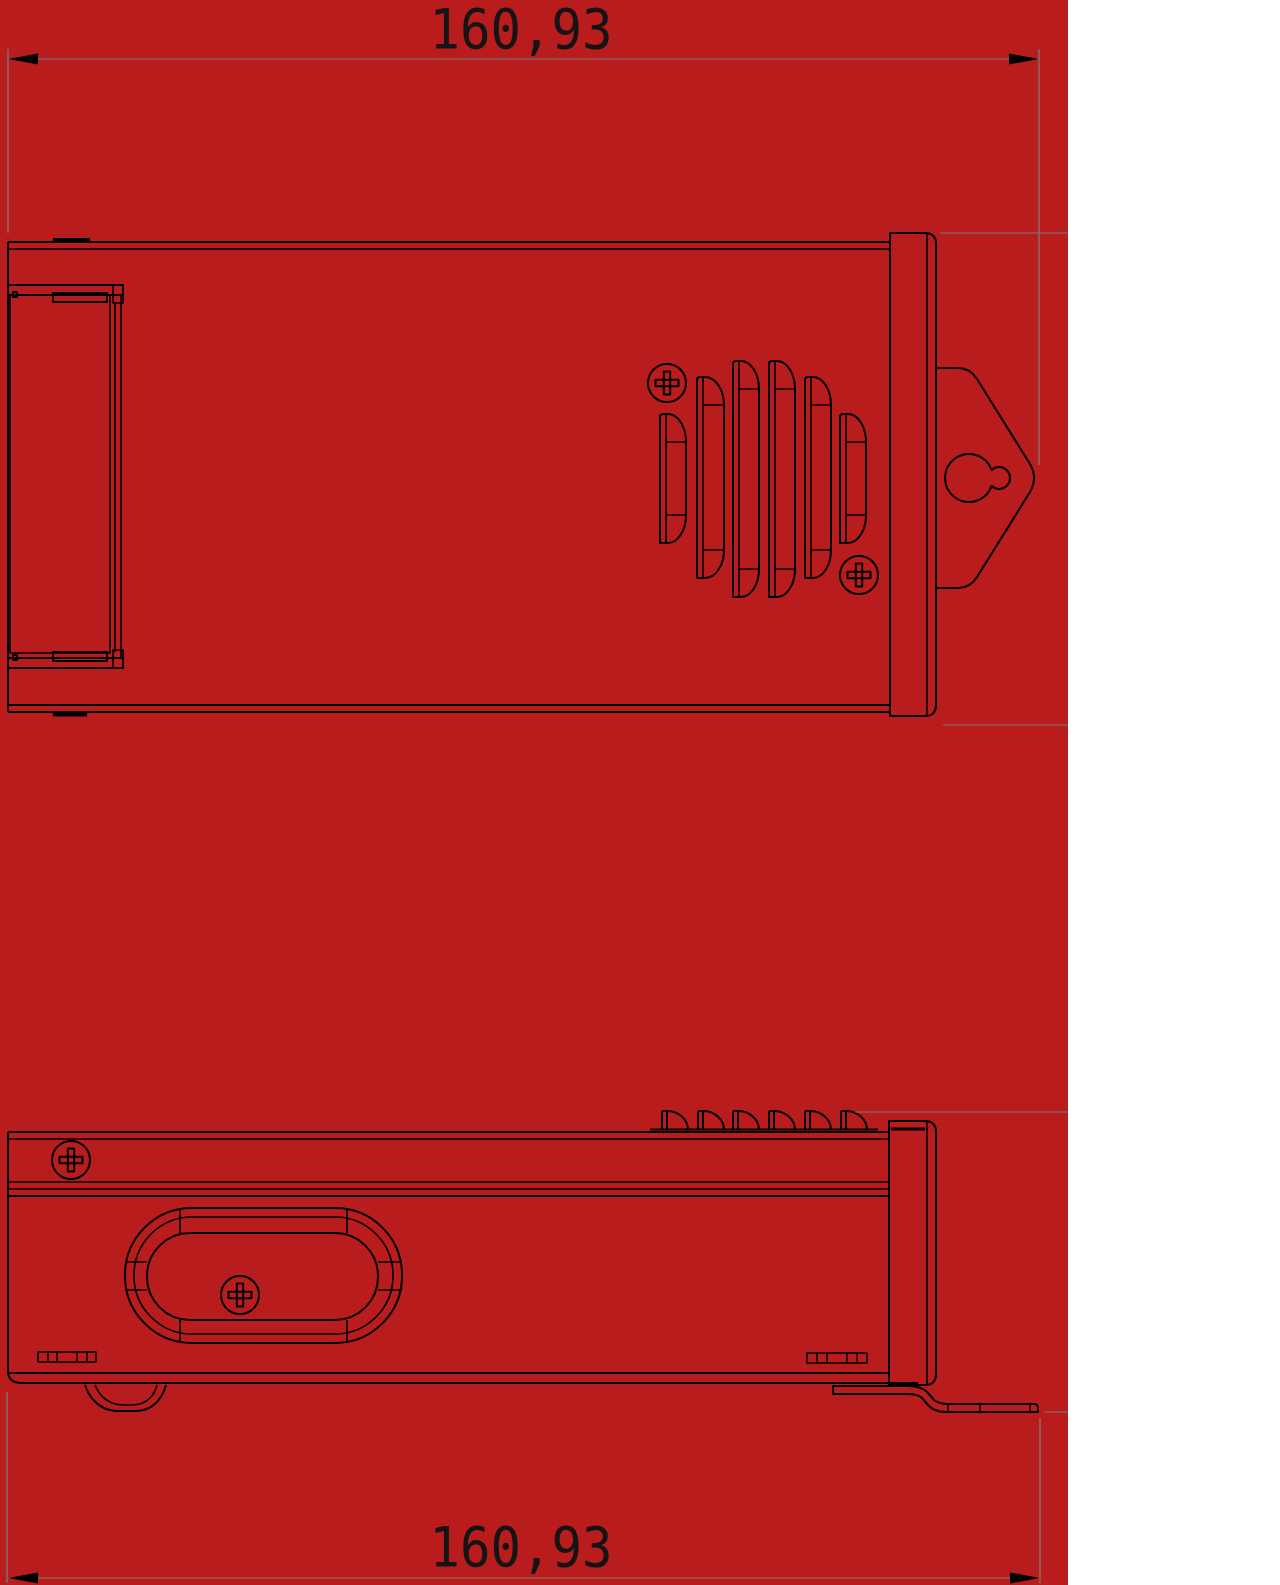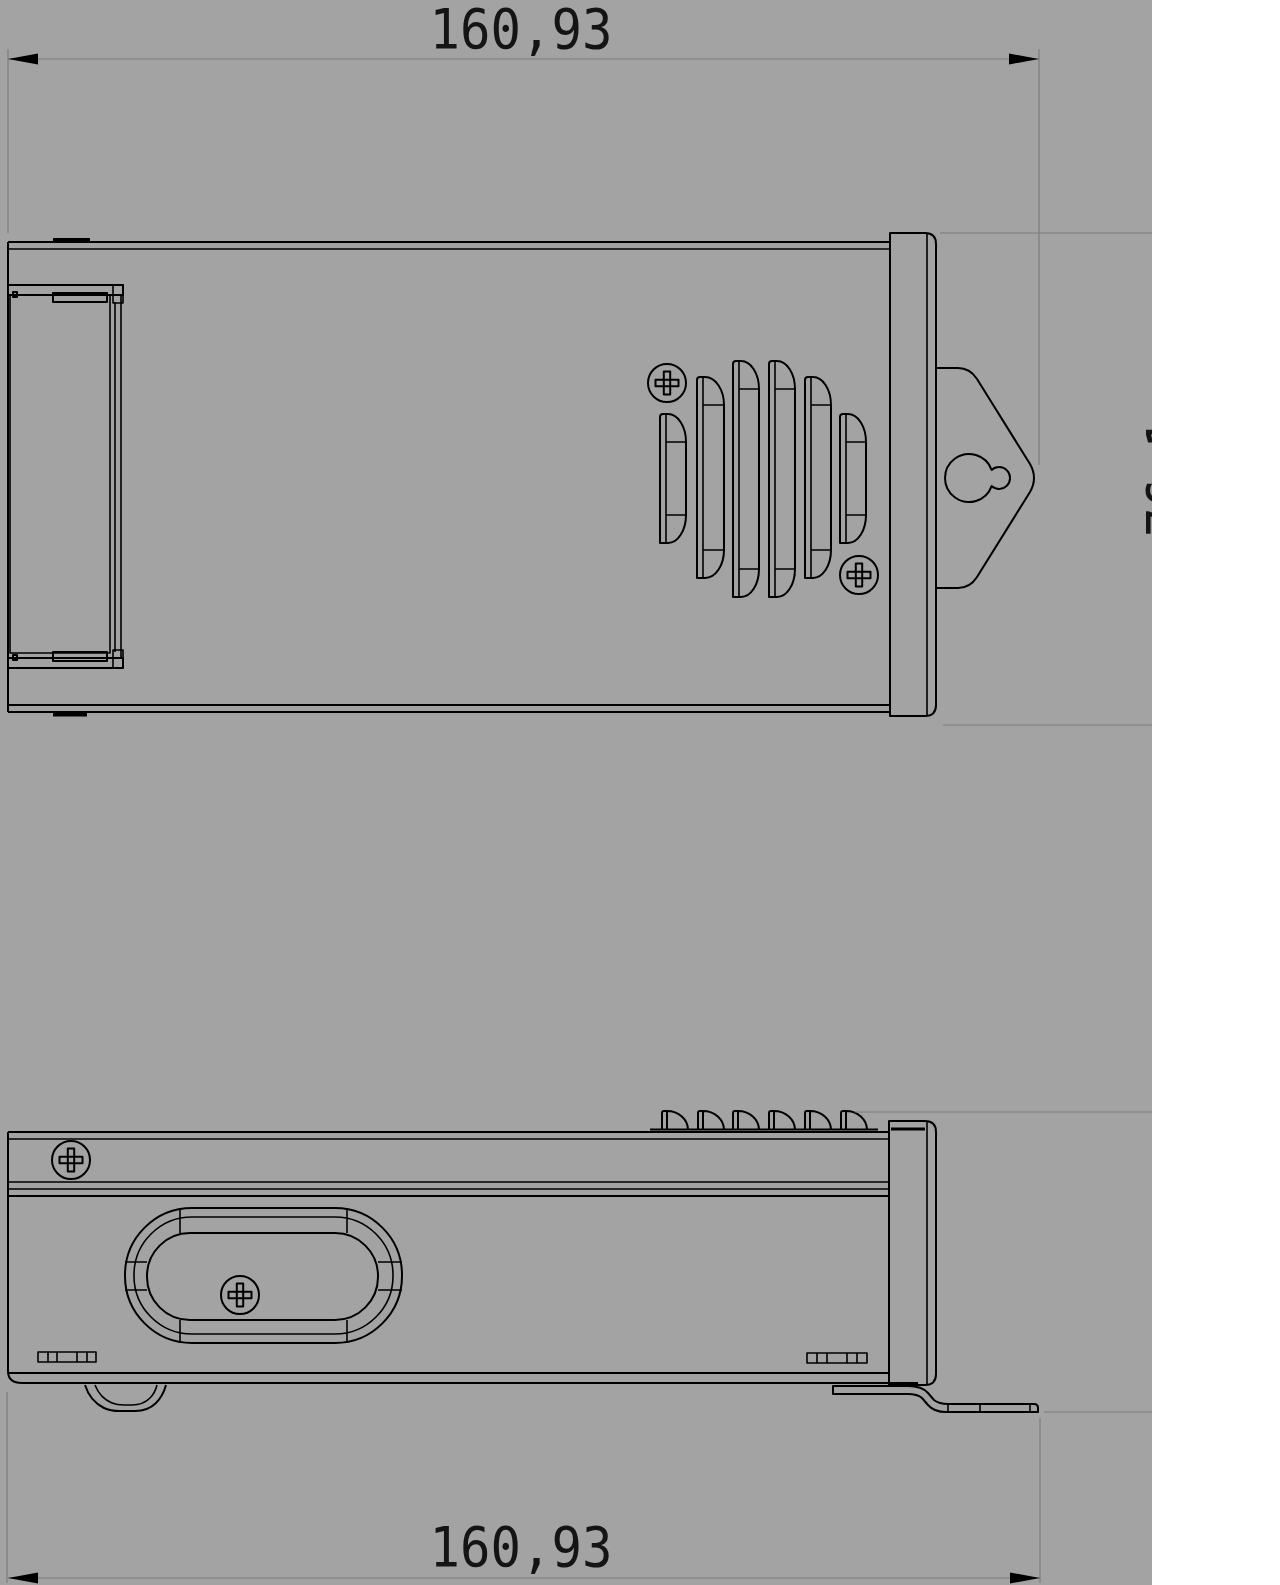--- a/index.html
+++ b/index.html
@@ -1,16 +1,16 @@
 <!DOCTYPE html>
 <html><head>
 <meta charset="utf-8">
 <style>
   html,body{margin:0;padding:0;background:#ffffff;}
-  .canvas{position:relative;width:1152px;height:1585px;background:#a3a3a3;overflow:hidden;}
+  .canvas{position:relative;width:1068px;height:1585px;background:#b91c1c;overflow:hidden;}
   svg{display:block;}
   svg *{fill:none;stroke:#000000;stroke-width:2;stroke-linecap:butt;stroke-linejoin:round;}
   .thin{stroke-width:1.6;}
   .dim{stroke:#7d7d7d;stroke-width:1.2;}
   .arr{fill:#000000;stroke:none;}
   .blk{fill:#000000;stroke:none;}
   .grn{stroke-width:3;}
   .grntick{stroke-width:2;}
   .dimtext{font-family:"DejaVu Sans Mono", monospace;font-size:56px;fill:#141414;stroke:none;}
 </style>

